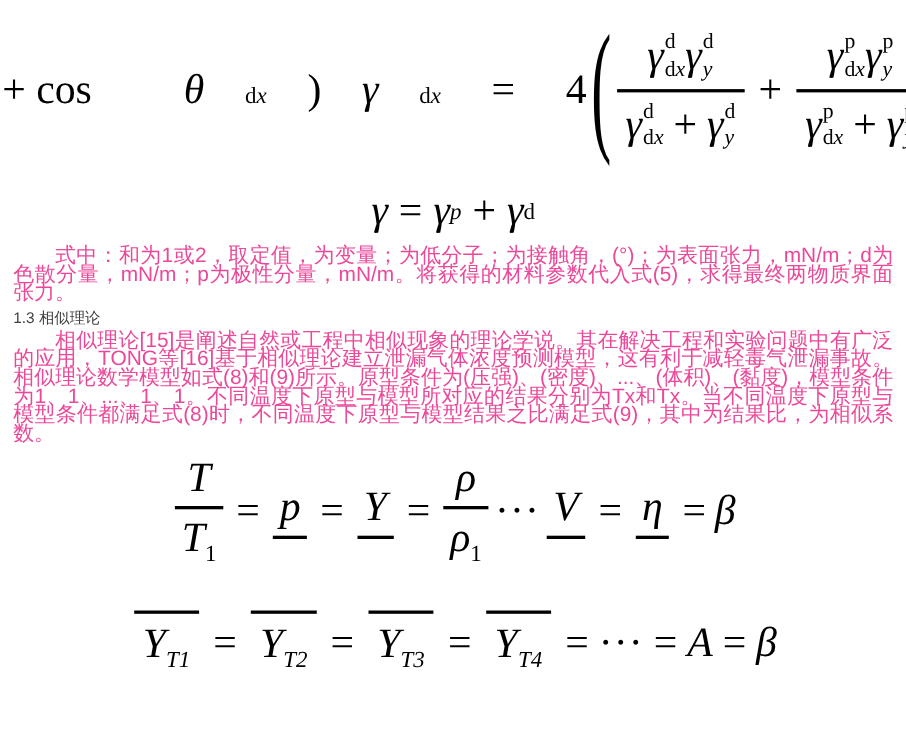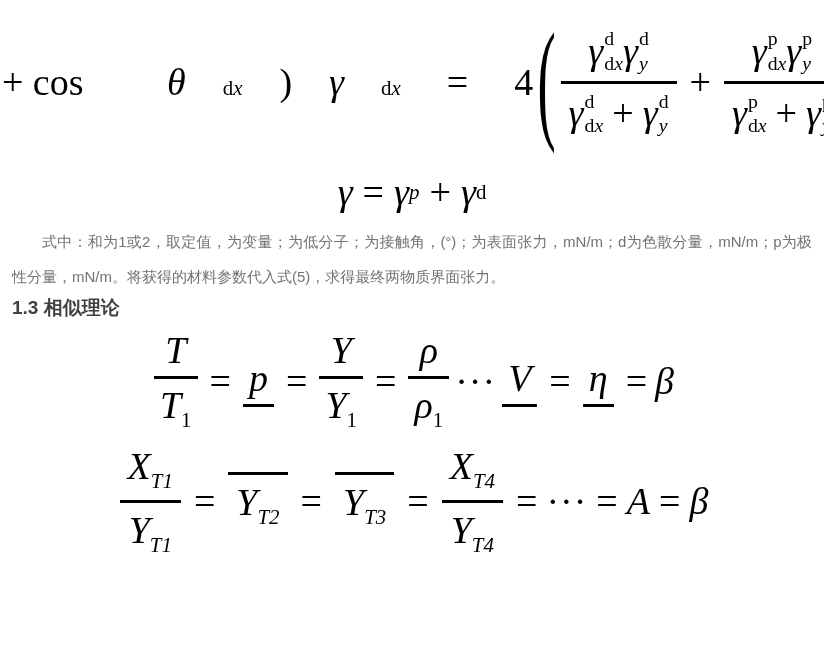--- a/index.html
+++ b/index.html
@@ -52,26 +52,26 @@
   .eq3 .bar{height:3px;}
   .eq3 .dots{margin:0 2px;letter-spacing:1px;}
 
   .eq4{font-size:38px;height:114px;margin-top:6px;}
   .eq4 .sep{margin:0 9px;}
   .eq4 .dsub{font-size:0.55em;vertical-align:-0.45em;}
   .eq4 .dots{letter-spacing:1px;}
 
   
   .para{
-    font-size:15px;line-height:35px;margin:0;text-align:justify;
-    text-indent:2em;color:#737373;
+    font-size:19px;line-height:17px;margin:0;text-align:justify;
+    text-indent:2em;color:#ec4899;
   }
   .p1{margin-top:2px;}
   .sec-heading{
-    font-size:19px;line-height:24px;font-weight:bold;margin:2px 0 0;
+    font-size:14px;line-height:24px;font-weight:normal;margin:2px 0 0;
     color:#3f3f3f;
   }
 </style>
 </head>
 <body>
 
 <div class="page">
 
   <div class="eq eq1">
     <span class="lhs">
@@ -159,37 +159,37 @@
       <span class="sup it">p</span>
     <span class="rm mid">+</span>
     <span class="it">γ</span>
       <span class="sup rm">d</span>
   </div>
 
   <p class="para p1">式中：和为1或2，取定值，为变量；为低分子；为接触角，(°)；为表面张力，mN/m；d为色散分量，mN/m；p为极性分量，mN/m。将获得的材料参数代入式(5)，求得最终两物质界面张力。</p>
 
   <h3 class="sec-heading">1.3 相似理论</h3>
 
+  <p class="para p2">相似理论[15]是阐述自然或工程中相似现象的理论学说。其在解决工程和实验问题中有广泛的应用，TONG等[16]基于相似理论建立泄漏气体浓度预测模型，这有利于减轻毒气泄漏事故。相似理论数学模型如式(8)和(9)所示。原型条件为(压强)、(密度)、...、(体积)、(黏度)，模型条件为1、1、...、1、1。不同温度下原型与模型所对应的结果分别为Tx和Tx。当不同温度下原型与模型条件都满足式(8)时，不同温度下原型与模型结果之比满足式(9)，其中为结果比，为相似系数。</p>
 
   <div class="eq eq3">
     <span class="frac">
       <span class="num it">T</span>
       <span class="bar"></span>
       <span class="den"><span class="it">T</span><span class="dsub rm">1</span></span>
     </span>
     <span class="rm sep">=</span>
     <span class="frac">
       <span class="num it">p</span>
       <span class="bar"></span>
     </span>
     <span class="rm sep">=</span>
     <span class="frac">
       <span class="num it">Y</span>
       <span class="bar"></span>
-      <span class="den"><span class="it">Y</span><span class="dsub rm">1</span></span>
     </span>
     <span class="rm sep">=</span>
     <span class="frac">
       <span class="num it">ρ</span>
       <span class="bar"></span>
       <span class="den"><span class="it">ρ</span><span class="dsub rm">1</span></span>
     </span>
     <span class="rm dots">···</span>
     <span class="frac">
       <span class="num it">V</span>
@@ -199,37 +199,35 @@
     <span class="frac">
       <span class="num it">η</span>
       <span class="bar"></span>
     </span>
     <span class="rm sep">=</span>
     <span class="it">β</span>
   </div>
 
   <div class="eq eq4">
     <span class="frac">
-      <span class="num"><span class="it">X</span><span class="dsub it">T1</span></span>
       <span class="bar"></span>
       <span class="den"><span class="it">Y</span><span class="dsub it">T1</span></span>
     </span>
     <span class="rm sep">=</span>
     <span class="frac">
       <span class="bar"></span>
       <span class="den"><span class="it">Y</span><span class="dsub it">T2</span></span>
     </span>
     <span class="rm sep">=</span>
     <span class="frac">
       <span class="bar"></span>
       <span class="den"><span class="it">Y</span><span class="dsub it">T3</span></span>
     </span>
     <span class="rm sep">=</span>
     <span class="frac">
-      <span class="num"><span class="it">X</span><span class="dsub it">T4</span></span>
       <span class="bar"></span>
       <span class="den"><span class="it">Y</span><span class="dsub it">T4</span></span>
     </span>
     <span class="rm sep">=</span>
     <span class="rm dots">···</span>
     <span class="rm sep">=</span>
     <span class="it">A</span>
     <span class="rm sep">=</span>
     <span class="it">β</span>
   </div>

